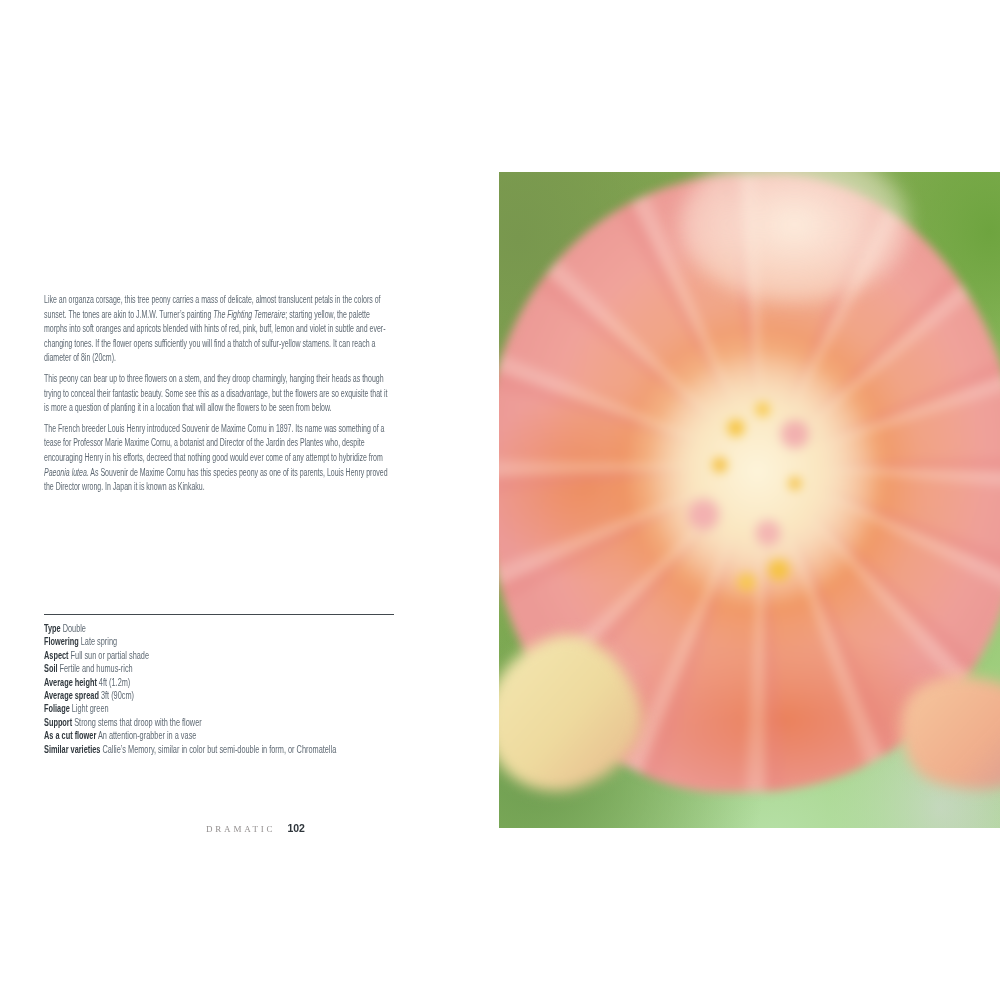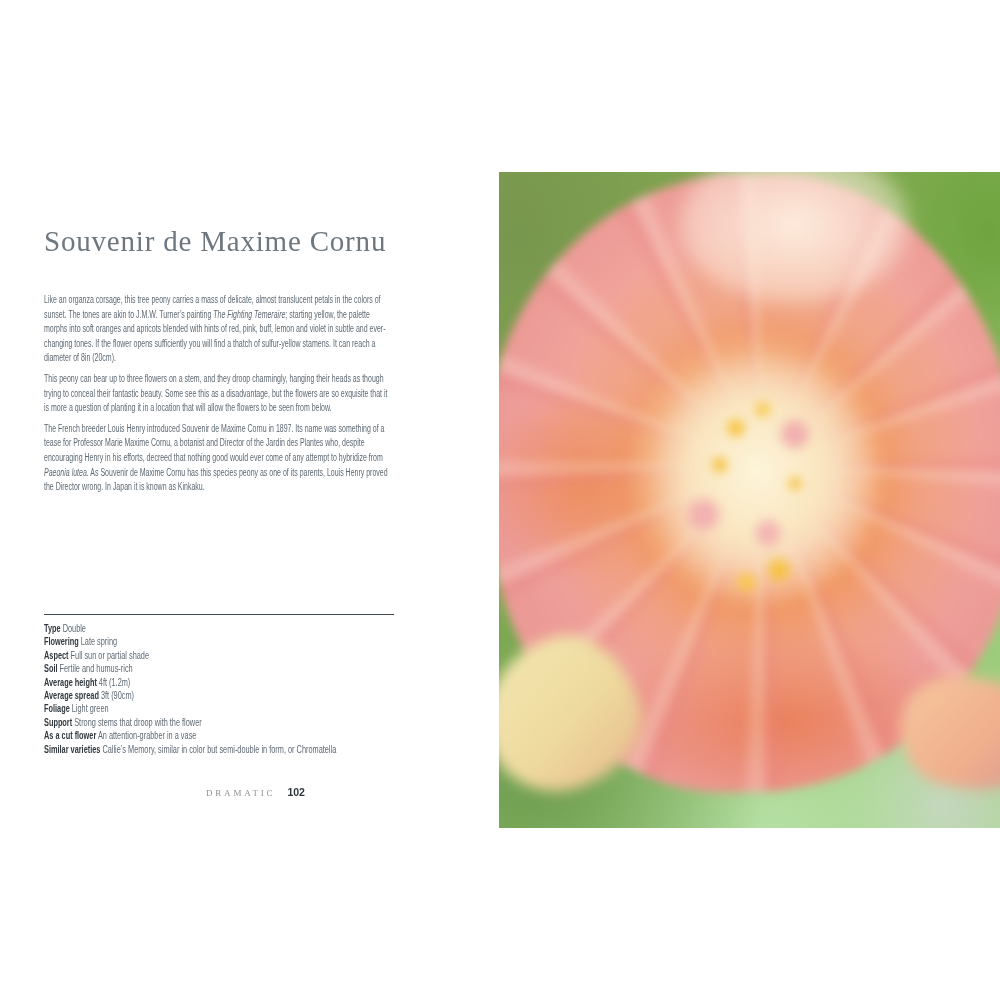--- a/index.html
+++ b/index.html
@@ -33,21 +33,21 @@
   .facts-list .fact-label { font-weight:bold; color:#30383e; }
 
   .page-footer {
     position:absolute; left:206px; top:786px;
     display:flex; align-items:baseline; gap:12px;
   }
   .footer-section {
     font-family:"Liberation Serif", serif; font-size:9px;
     letter-spacing:2.8px; color:#928e8e;text-align:center;
   }
-  .footer-pagenum { font-size:10.5px; font-weight:bold; color:#2e353b; }
+  .footer-pagenum { font-size:10.5px; font-weight:bold; color:#2e353b;margin-top:36px; }
 
   
   .flower-photo {
     position:absolute; left:499px; top:172px; width:501px; height:656px;
     overflow:hidden;
     background-color:#86b35a;
     background-image:
       radial-gradient(ellipse 32% 30% at 4% 10%,  #78974e 0%, rgba(120,151,78,0) 100%),
       radial-gradient(ellipse 26% 24% at 98% 9%,  #6ea43f 0%, rgba(110,164,63,0) 100%),
       radial-gradient(ellipse 45% 32% at 8% 92%,  #6f9e52 0%, rgba(111,158,82,0) 100%),
@@ -95,21 +95,20 @@
     border-radius:55% 45% 60% 40% / 50% 55% 45% 60%;
     transform:rotate(14deg); filter:blur(7px);
     background:linear-gradient(120deg, #f6c89e 0%, #f0ae8c 60%, rgba(226,126,140,0.7) 100%);
   }
 </style>
 </head>
 <body>
 
 <div class="page">
 
-  <h1 class="article-title">Souvenir de Maxime Cornu</h1>
 
   <div class="body-paragraphs">
       <p><span>Like an organza corsage, this tree peony carries a mass of delicate, almost translucent petals in the colors of sunset. The tones are akin to J.M.W. Turner’s painting </span><i>The Fighting Temeraire</i><span>; starting yellow, the palette morphs into soft oranges and apricots blended with hints of red, pink, buff, lemon and violet in subtle and ever-changing tones. If the flower opens sufficiently you will find a thatch of sulfur-yellow stamens. It can reach a diameter of 8in (20cm).</span></p>
       <p><span>This peony can bear up to three flowers on a stem, and they droop charmingly, hanging their heads as though trying to conceal their fantastic beauty. Some see this as a disadvantage, but the flowers are so exquisite that it is more a question of planting it in a location that will allow the flowers to be seen from below.</span></p>
       <p><span>The French breeder Louis Henry introduced Souvenir de Maxime Cornu in 1897. Its name was something of a tease for Professor Marie Maxime Cornu, a botanist and Director of the Jardin des Plantes who, despite encouraging Henry in his efforts, decreed that nothing good would ever come of any attempt to hybridize from </span><i>Paeonia lutea</i><span>. As Souvenir de Maxime Cornu has this species peony as one of its parents, Louis Henry proved the Director wrong. In Japan it is known as Kinkaku.</span></p>
     </div>
 
   <div class="divider"></div>
 
   <div class="facts-list">

